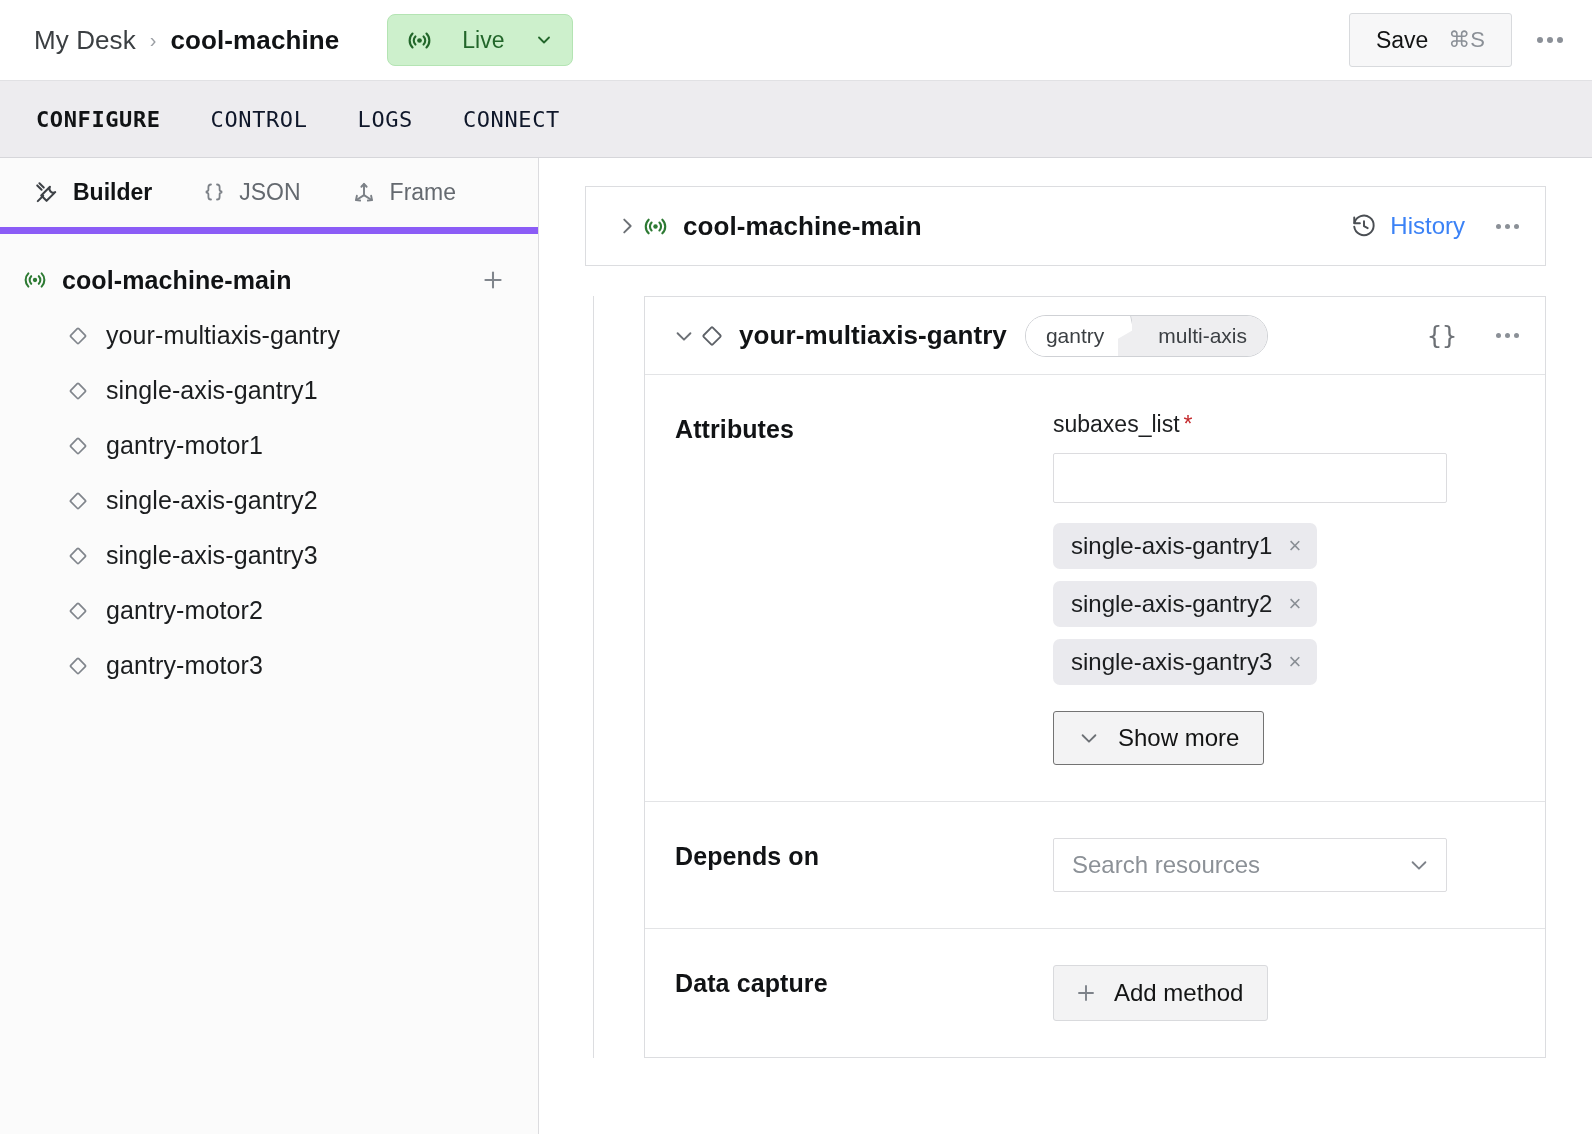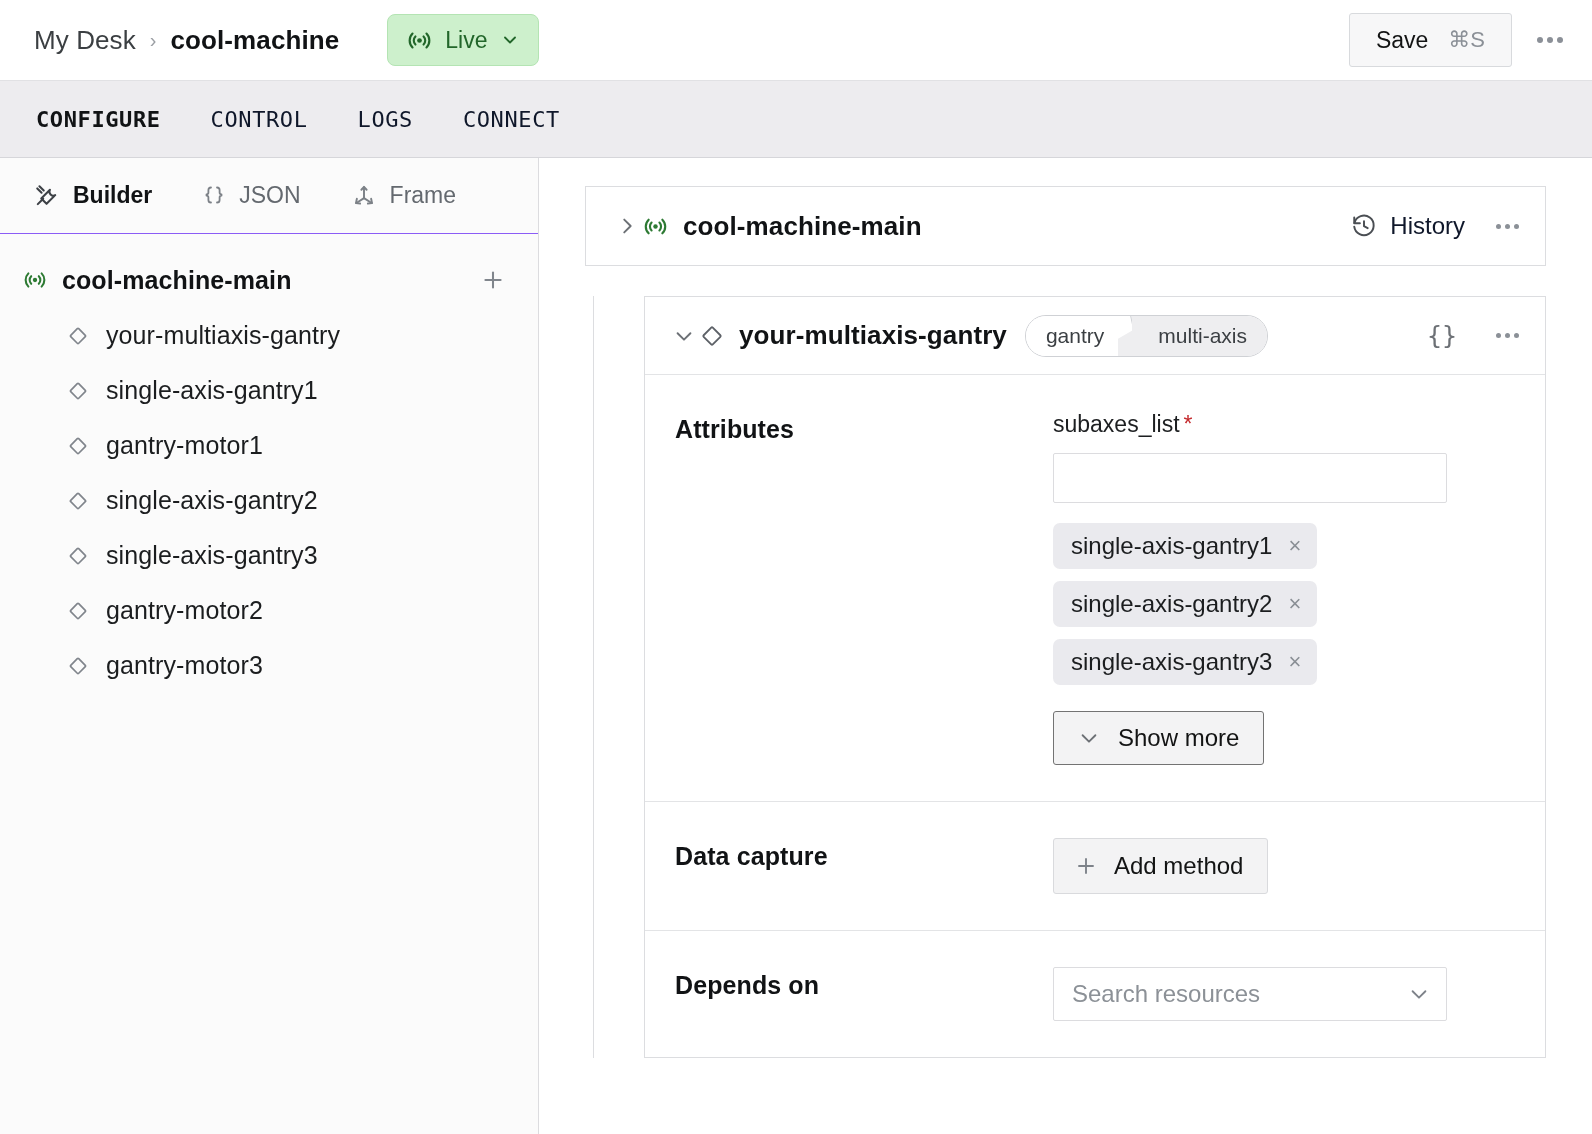--- a/index.html
+++ b/index.html
@@ -23,21 +23,21 @@
   .breadcrumb { display: flex; align-items: center; gap: 14px; }
   .bc-root {
     font-size: 26px; color: #3b3f42; letter-spacing: .1px;
   }
   .bc-sep { font-size: 20px; color: #9a9ea3; }
   .bc-current { font-size: 26px; font-weight: 700; color: #111315; letter-spacing: .1px; }
 
   .live-badge {
     margin-left: 48px;
     height: 52px;
-    display: flex; align-items: center; gap: 12px;
+    display: flex; align-items: center; gap: 29px;
     background: #cdf0cc;
     border: 1px solid #b4e4b3;
     border-radius: 8px;
     padding: 0 18px;
     cursor: pointer;
   }
   .live-badge .live-label { font-size: 23px; color: #22662a; }
   .topbar-right {
     margin-left: auto; display: flex; align-items: center; gap: 18px;
   }
@@ -89,21 +89,21 @@
     width: 539px;
     border-right: 1px solid #dcdcdf;
     background: #fbfbfb;
     display: flex; flex-direction: column;
   }
   .modebar {
     height: 76px;
     display: flex; align-items: center;
     gap: 50px;
     padding: 0 34px;
-    border-bottom: 1px solid #8b5cf6;
+    border-bottom: 7px solid #8b5cf6;
     background: #fbfbfb;
   }
   .mode {
     display: flex; align-items: center; gap: 13px;
     cursor: pointer;
   }
   .mode .mode-label { font-size: 23px; color: #64696f; }
   .mode.active .mode-label { color: #111315; font-weight: 700; }
 
   .tree { padding: 18px 0 0 0; }
@@ -153,21 +153,21 @@
     cursor: pointer; color: #6c7075;
   }
   .card-root .root-title {
     font-size: 26px; font-weight: 700; color: #111315;
     margin-left: 14px; letter-spacing: .1px;
   }
   .card-root-right { margin-left: auto; display: flex; align-items: center; gap: 22px; }
   .history-btn {
     display: flex; align-items: center; gap: 13px; cursor: pointer;
   }
-  .history-btn .history-label { font-size: 24px; color: #0f172a; }
+  .history-btn .history-label { font-size: 24px; color: #3b82f6; }
 
   
   .nested {
     margin-top: 30px;
     padding-left: 50px;
     border-left: 1px solid #dcdde0;
     margin-left: 8px;
   }
 
   .card-res {
@@ -546,45 +546,45 @@
                 <svg width="22" height="22" viewBox="0 0 24 24" fill="none" stroke="#6c7075" stroke-width="2" stroke-linecap="round" stroke-linejoin="round">
                     <polyline points="5 9 12 16 19 9"></polyline>
                   </svg>
               </span>
               <span class="btn-label">Show more</span>
             </div>
           </div>
         </div>
 
         <div class="row">
+          <div class="row-label">Depends on</div>
+          <div class="row-body">
+            <div class="select-box">
+              <span class="ph">Search resources</span>
+              <span class="sel-chev">
+                <svg width="22" height="22" viewBox="0 0 24 24" fill="none" stroke="#7d8289" stroke-width="2" stroke-linecap="round" stroke-linejoin="round">
+                    <polyline points="5 9 12 16 19 9"></polyline>
+                  </svg>
+              </span>
+            </div>
+          </div>
+        </div>
+
+        <div class="row">
           <div class="row-label">Data capture</div>
           <div class="row-body">
             <div class="btn-inline">
               <span>
                 <svg width="24" height="24" viewBox="0 0 24 24" fill="none" stroke="#7d8289" stroke-width="1.9" stroke-linecap="round">
                     <path d="M12 5v14"></path>
                     <path d="M5 12h14"></path>
                   </svg>
               </span>
               <span class="btn-label">Add method</span>
             </div>
           </div>
         </div>
 
-        <div class="row">
-          <div class="row-label">Depends on</div>
-          <div class="row-body">
-            <div class="select-box">
-              <span class="ph">Search resources</span>
-              <span class="sel-chev">
-                <svg width="22" height="22" viewBox="0 0 24 24" fill="none" stroke="#7d8289" stroke-width="2" stroke-linecap="round" stroke-linejoin="round">
-                    <polyline points="5 9 12 16 19 9"></polyline>
-                  </svg>
-              </span>
-            </div>
-          </div>
-        </div>
-
       </div>
     </div>
 
   </div>
 </div>
 
 </body></html>

